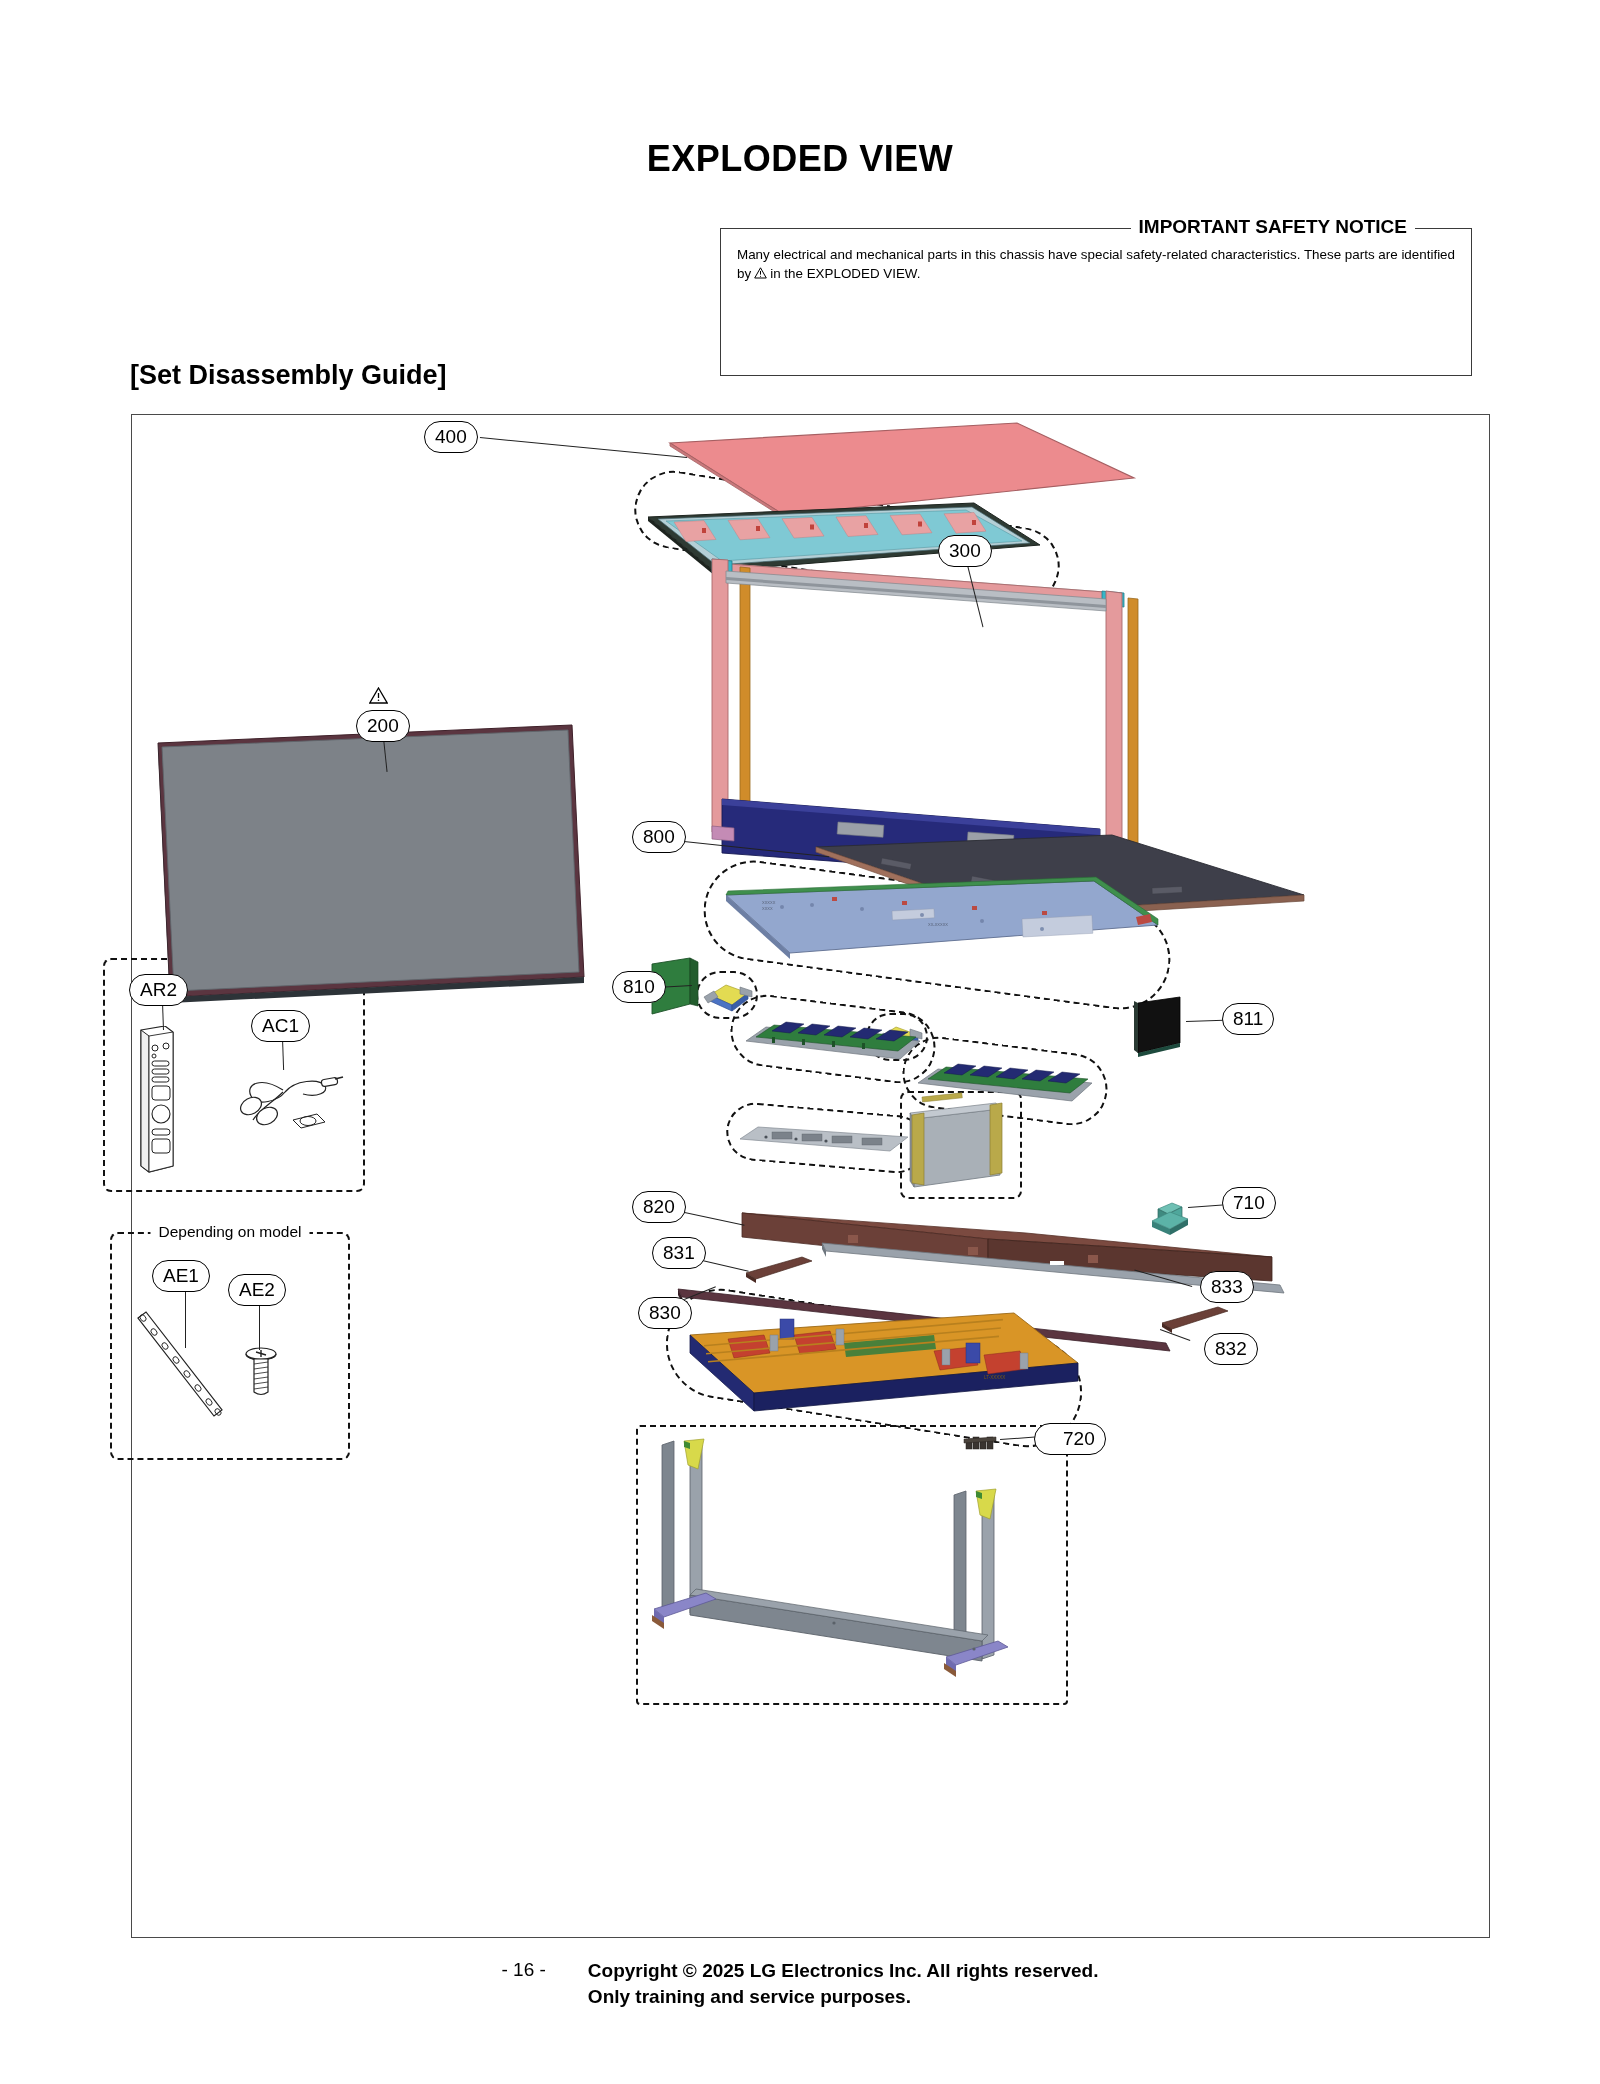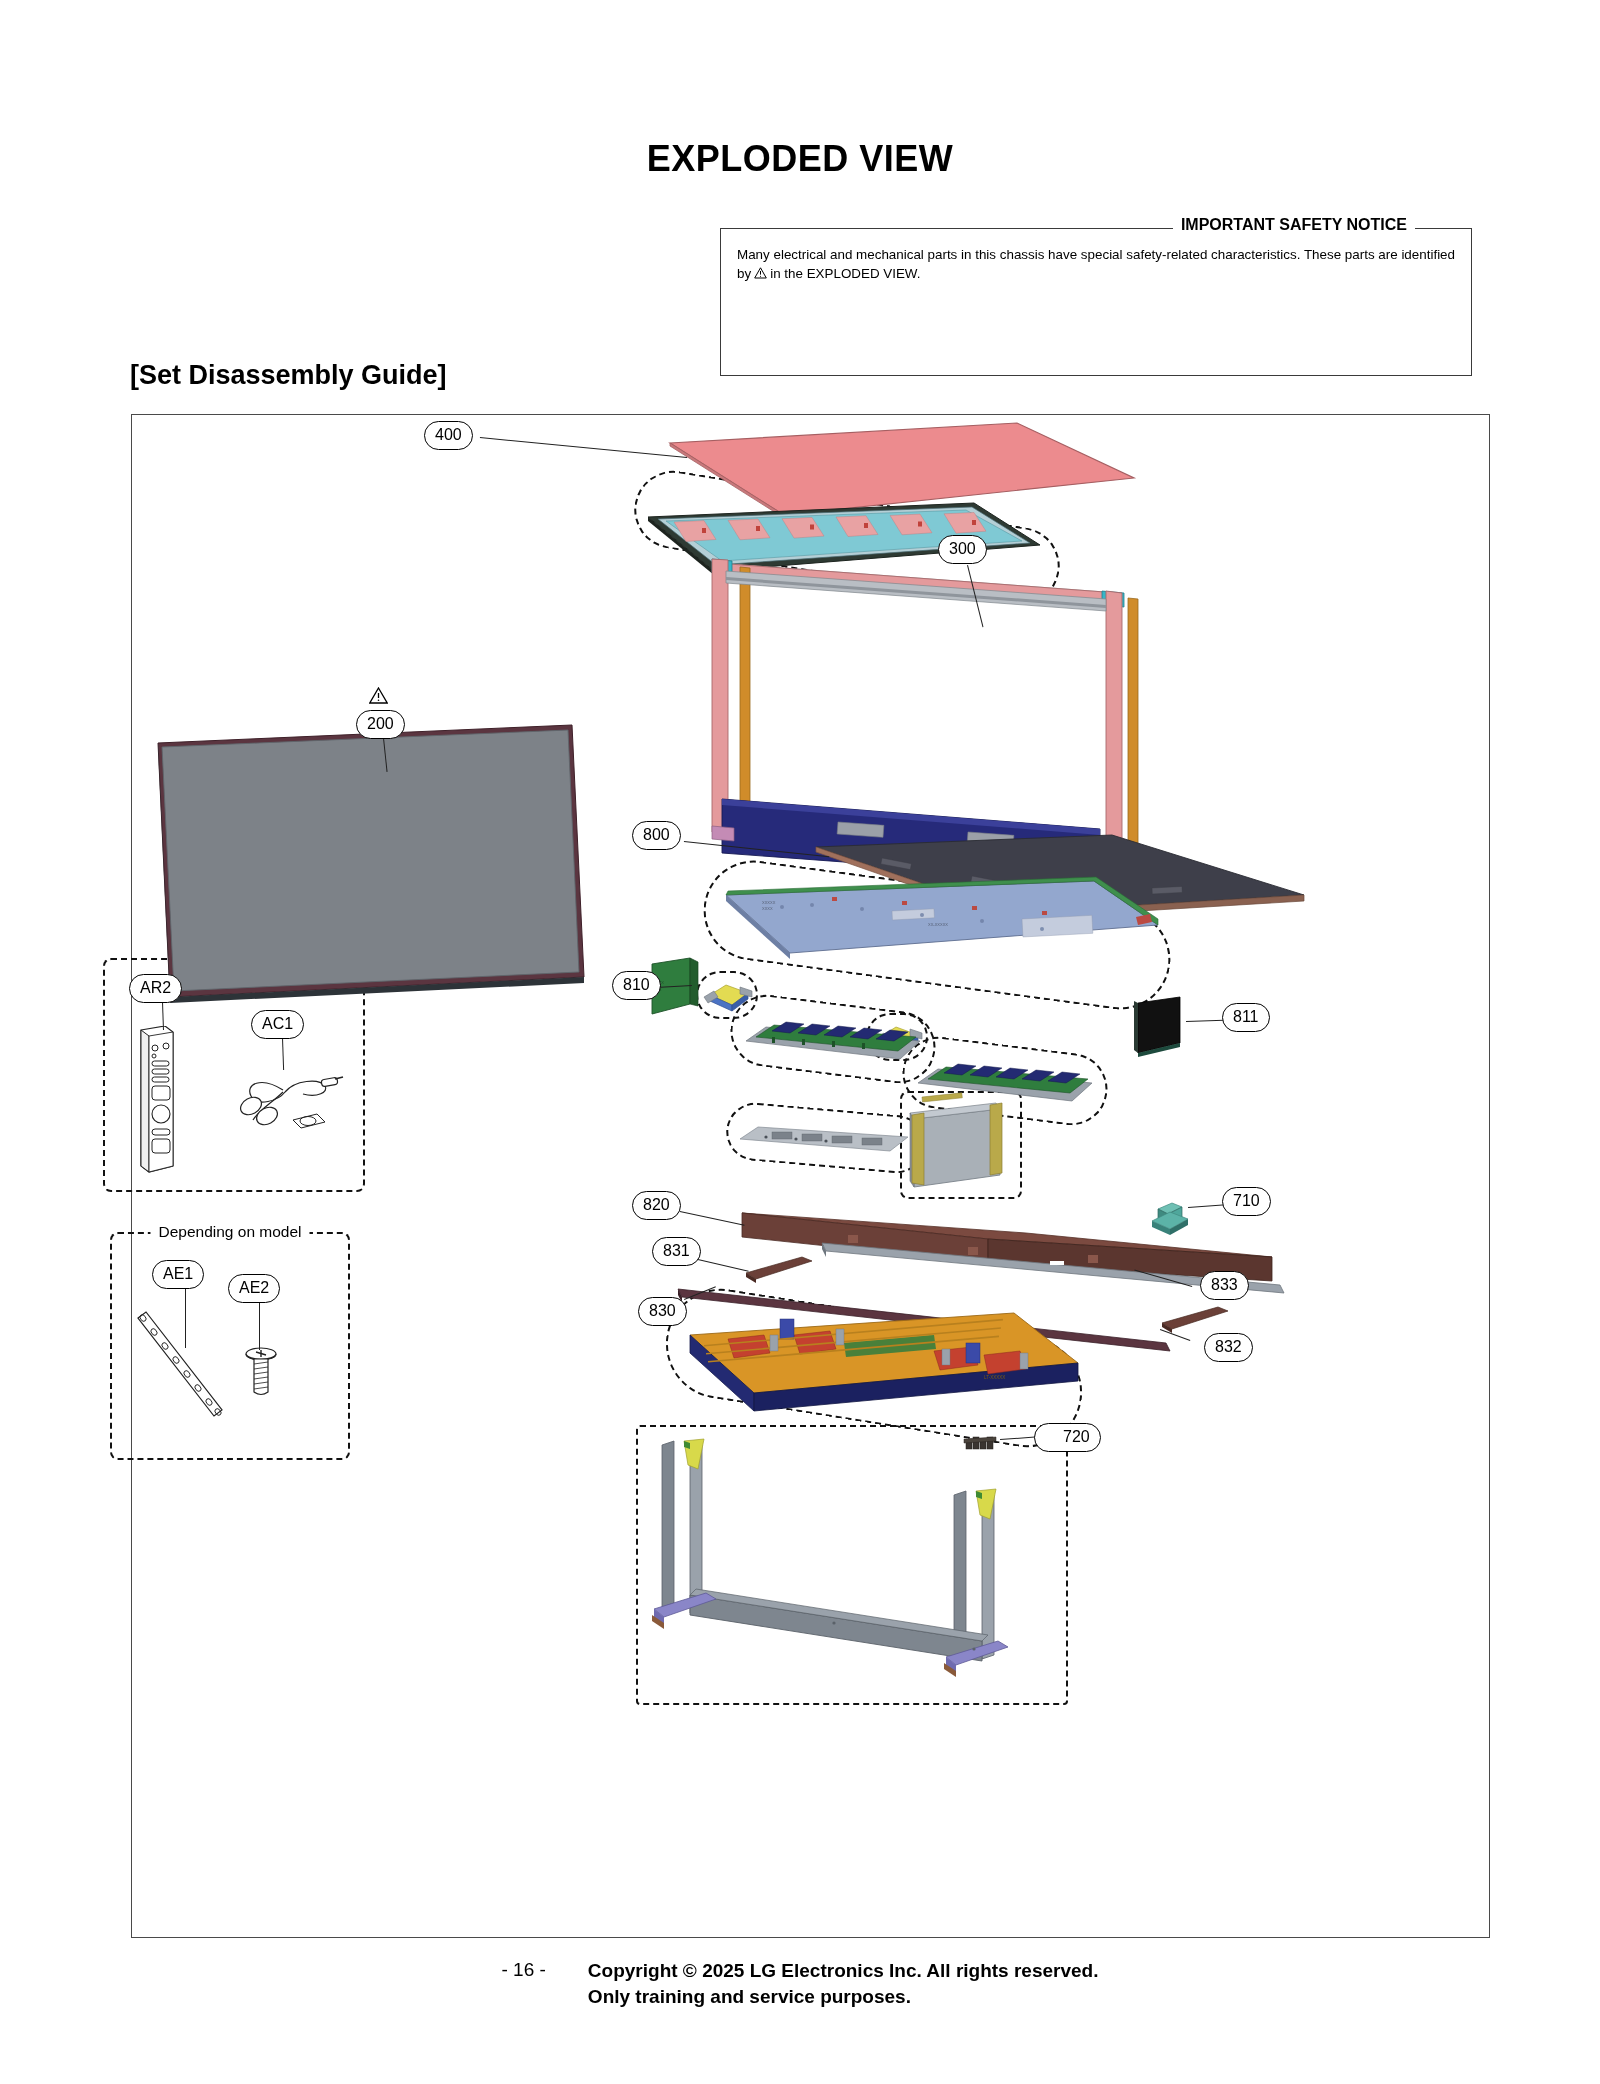--- a/index.html
+++ b/index.html
@@ -31,21 +31,21 @@
     left: 720px; top: 228px;
     width: 752px; height: 148px;
     border: 1.5px solid #3a3a3a;
     background: #fff;
   }
   #safety-legend {
     position: absolute;
     right: 56px; top: -13px;
     background: #fff;
     padding: 0 8px;
-    font-size: 16px;
+    font-size: 19px;
     font-weight: bold;
     white-space: nowrap;
   }
   #safety-body {
     padding: 16px 16px 0 16px;
     font-size: 13.4px;
     line-height: 1.42;
   }
   .just { text-align: justify; text-align-last: left; }
   .warn-tri {
@@ -74,21 +74,21 @@
     background: #fff;
     overflow: hidden;
   }
 
   
   .callout {
     position: absolute;
     border: 1.7px solid #000;
     border-radius: 999px;
     background: #fff;
-    font-size: 16px;
+    font-size: 19px;
     line-height: 1;
     padding: 5px 10px 6px 10px;
     white-space: nowrap;
     z-index: 40;
   }
   .leader {
     position: absolute;
     background: #222;
     transform-origin: 0 0;
     z-index: 30;

